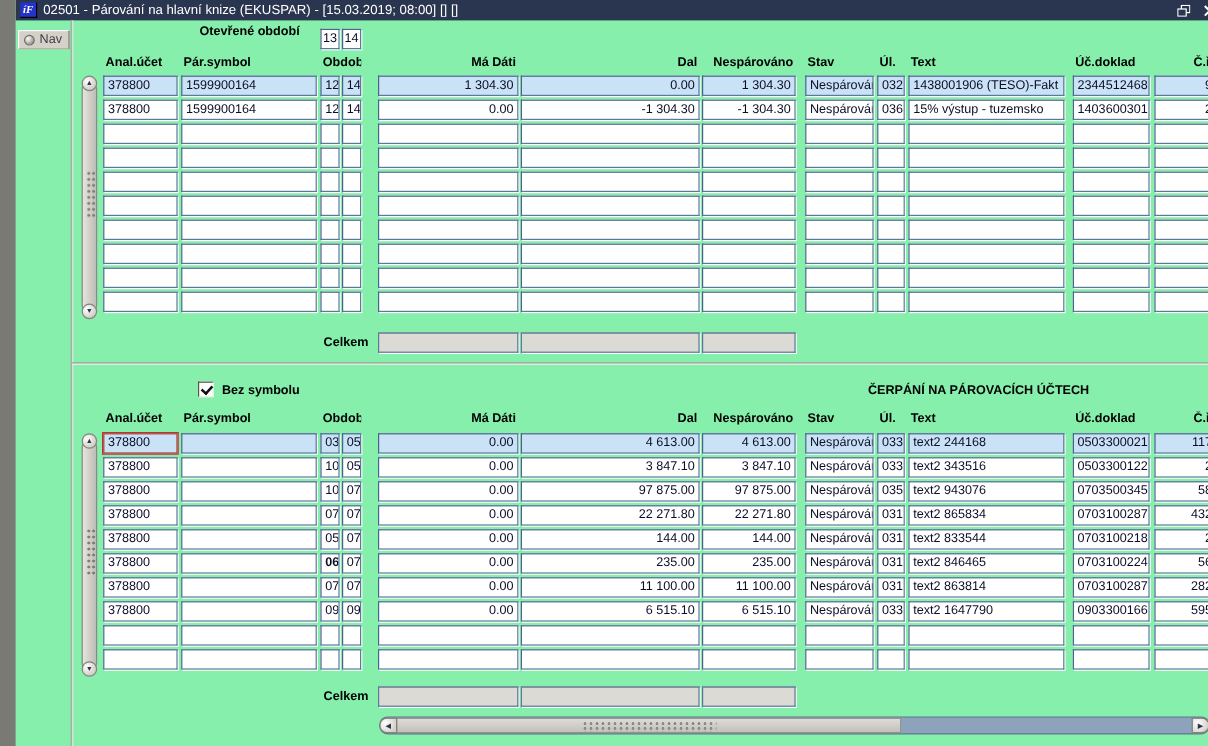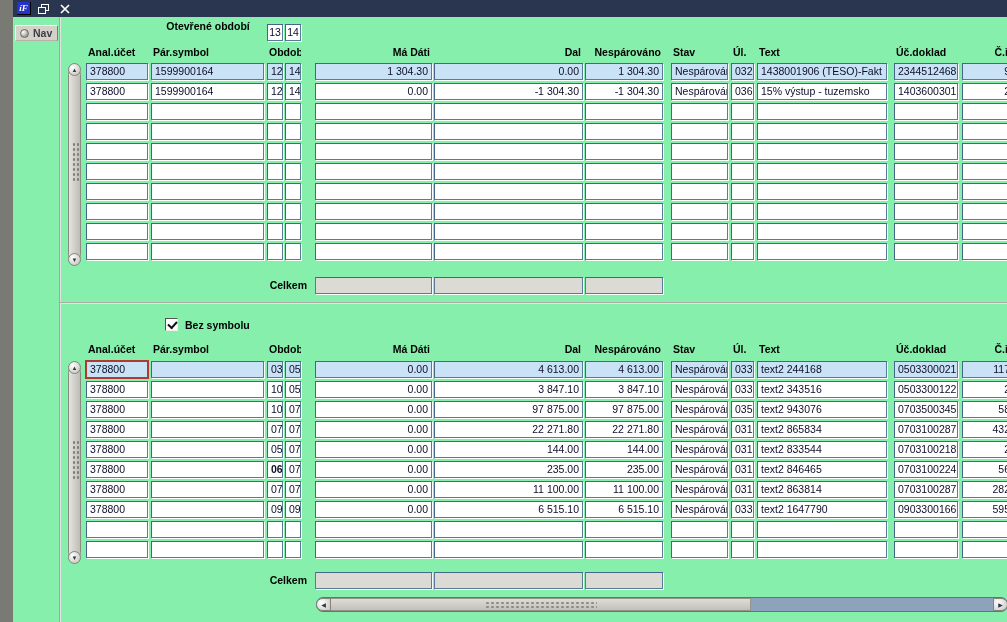--- a/index.html
+++ b/index.html
@@ -18,21 +18,21 @@
     border-right:1px solid #000;border-bottom:1px solid #000;
   }
   .title-text{flex:1;font-size:11px;white-space:nowrap;overflow:hidden;padding-left:1px;}
   .tb-btn{width:17px;height:14px;flex:none;display:flex;align-items:center;justify-content:center;cursor:default;}
   
   .left-divider{position:absolute;left:46px;top:17px;width:2px;height:605px;
     background:linear-gradient(to right,#8a8a82,#ffffff);}
   .nav-tab{
     position:absolute;left:2px;top:25px;width:43px;height:16px;background:#d5d1c8;
     border:1px solid;border-color:#ffffff #7f7f78 #b5b1a8 #ffffff;
-    display:flex;align-items:center;gap:4px;padding-left:4px;box-sizing:border-box;color:#3c3c46;font-weight:bold;
+    display:flex;align-items:center;gap:4px;padding-left:4px;box-sizing:border-box;color:#3c3c46;
   }
   .nav-radio{width:9px;height:9px;flex:none;border-radius:50%;
     background:radial-gradient(circle at 30% 30%,#ffffff,#9a9a92 75%);border:1px solid #6a6a64;box-sizing:border-box;}
   
   .lbl{position:absolute;font-weight:bold;white-space:nowrap;}
   .sec-title{position:absolute;font-weight:bold;text-align:center;white-space:nowrap;}
   
   .field{
     background:#fff;border:1px solid #5b7a99;border-top-color:#47648a;border-left-color:#47648a;
     box-shadow:1px 1px 0 rgba(255,255,255,.95);
@@ -87,20 +87,21 @@
   .separator{position:absolute;left:47px;top:302px;width:960px;height:2px;
     background:linear-gradient(#928e86,#ffffff);}
 </style>
 </head>
 <body>
 
 <div class="window">
 
   <div class="titlebar">
     <span class="app-icon">íF</span>
+    <span class="title-text">02501 - Párování na hlavní knize (EKUSPAR) - [15.03.2019; 08:00] [] []</span>
     <span class="tb-btn">
       <svg width="11" height="10">
         <rect x="3.5" y="0.5" width="7" height="6" fill="none" stroke="#fff"></rect>
         <rect x="0.5" y="3.5" width="7" height="6" fill="#2a364f" stroke="#fff"></rect>
       </svg>
     </span>
     <span class="tb-btn">
       <svg width="10" height="10">
         <path d="M1 1 L9 9 M9 1 L1 9" stroke="#fff" stroke-width="1.7"></path>
       </svg>
@@ -291,20 +292,21 @@
     <div class="celkem-box w-dal"></div>
     <div class="celkem-box w-nesp"></div>
   </div>
 
   <div class="separator"></div>
 
   <div class="checkbox">
     <span class="checkmark" id="checkmark"></span>
   </div>
   <div class="lbl" style="left:172px;top:319px;">Bez symbolu</div>
+  <div class="sec-title" style="left:630px;top:319px;width:345px;">ČERPÁNÍ NA PÁROVACÍCH ÚČTECH</div>
   <div class="hdr-row" style="left:73px;top:343px;" id="t2-headers">
       <div class="hcell al" style="width: 62px;">Anal.účet</div>
       <div class="hcell al" style="width: 113px; margin-left: 3px;">Pár.symbol</div>
       <div class="hcell al" style="width: 34px; margin-left: 3px;">Období</div>
       <div class="hcell ar" style="width: 117px; margin-left: 14px;">Má Dáti</div>
       <div class="hcell ar" style="width: 149px; margin-left: 2px;">Dal</div>
       <div class="hcell ar" style="width: 78px; margin-left: 2px;">Nespárováno</div>
       <div class="hcell al" style="width: 57px; margin-left: 8px;">Stav</div>
       <div class="hcell al" style="width: 23px; margin-left: 3px;">Úl.</div>
       <div class="hcell al" style="width: 130px; margin-left: 3px;">Text</div>

